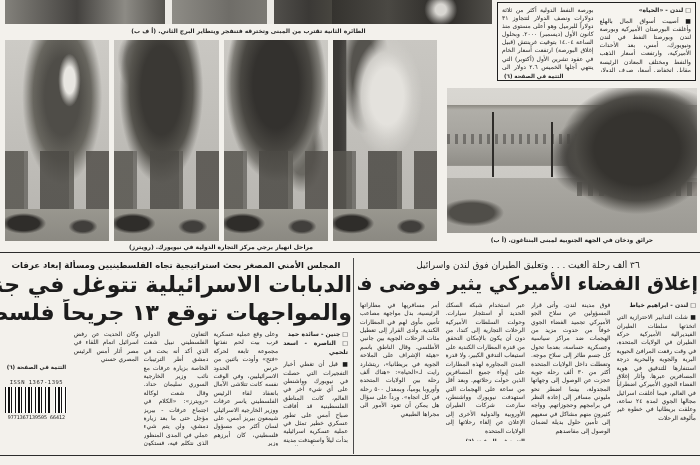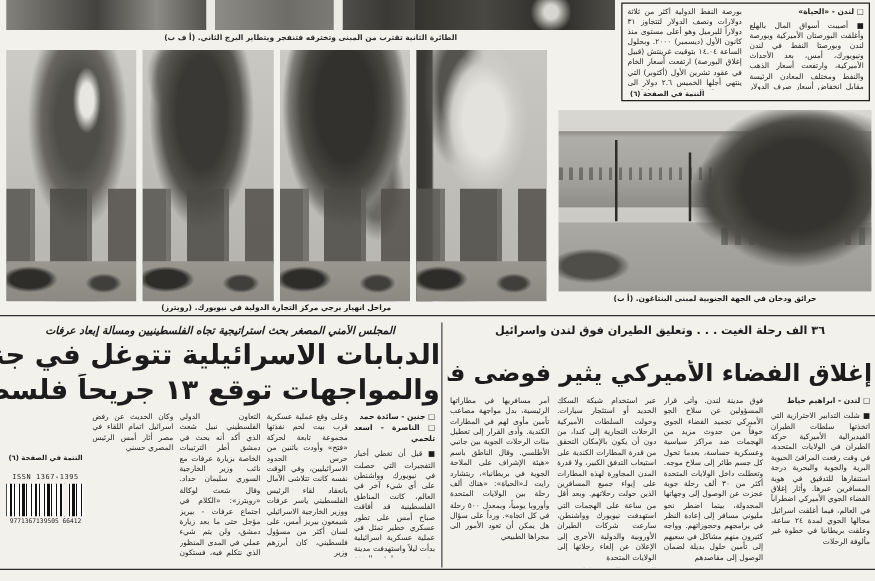--- a/index.html
+++ b/index.html
@@ -75,31 +75,31 @@
       background-color:#c3c1bc;}
   .pentagon-caption{position:absolute;left:447px;top:236px;width:250px;text-align:center;
       font-size:6px;font-weight:bold;}
   
   .rule{position:absolute;left:0;width:700px;height:1px;background:#2c2c2c;}
   .rule-top{top:252px;}
   .rule-bottom{top:455px;}
   .v-divider{position:absolute;left:353px;top:258px;width:1px;height:196px;background:#4a4a4a;}
   
   .right-art{position:absolute;left:358px;top:257px;width:340px;height:197px;overflow:hidden;}
-  .r-kicker{text-align:center;font-weight:bold;font-size:9px;margin:3px 2px 18px;white-space:nowrap;overflow:hidden;}
+  .r-kicker{text-align:center;font-weight:normal;font-size:9px;margin:3px 2px 2px;white-space:nowrap;overflow:hidden;}
   .r-headline{text-align:center;font-weight:bold;font-size:19px;line-height:1.2;white-space:nowrap;overflow:hidden;margin:2px 0 6px;}
   .cols{display:flex;gap:6px;direction:rtl;font-size:6px;line-height:1.4;text-align:justify;overflow:hidden;}
   .r-cols{height:140px;padding:0 2px;}
   .col{flex:1;overflow:hidden;}
   .byline{font-weight:bold;margin-bottom:4px;}
   .byline div{margin-bottom:1px;}
   .cont-line{font-weight:bold;font-size:5.5px;margin-top:3px;}
   
   .left-art{position:absolute;left:0;top:257px;width:352px;height:197px;overflow:hidden;}
-  .l-kicker{text-align:center;font-weight:bold;font-size:8.5px;margin:3px 2px 1px;white-space:nowrap;overflow:hidden;font-style:italic;}
+  .l-kicker{text-align:center;font-weight:bold;font-size:8.5px;margin:3px 2px 1px;white-space:nowrap;overflow:hidden;}
   .l-headline{text-align:center;font-weight:bold;font-size:22px;line-height:1.25;white-space:nowrap;overflow:hidden;}
   .l-cols{height:116px;margin-top:4px;padding:0 4px;gap:5px;}
   
   .bc-col{display:flex;flex-direction:column;align-items:center;}
   .bc-cont{font-weight:bold;font-size:5.5px;margin-top:34px;white-space:nowrap;}
   .barcode{margin-top:7px;display:flex;flex-direction:column;align-items:center;direction:ltr;}
   .bc-issn{font-size:5.5px;font-family:"DejaVu Sans Mono",monospace;letter-spacing:.5px;color:#222;}
   .bc-bars{width:62px;height:26px;margin-top:1px;
       background:
         linear-gradient(90deg, rgba(0,0,0,0) 0 45px, #f3f1ec 45px 49px, rgba(0,0,0,0) 49px),

